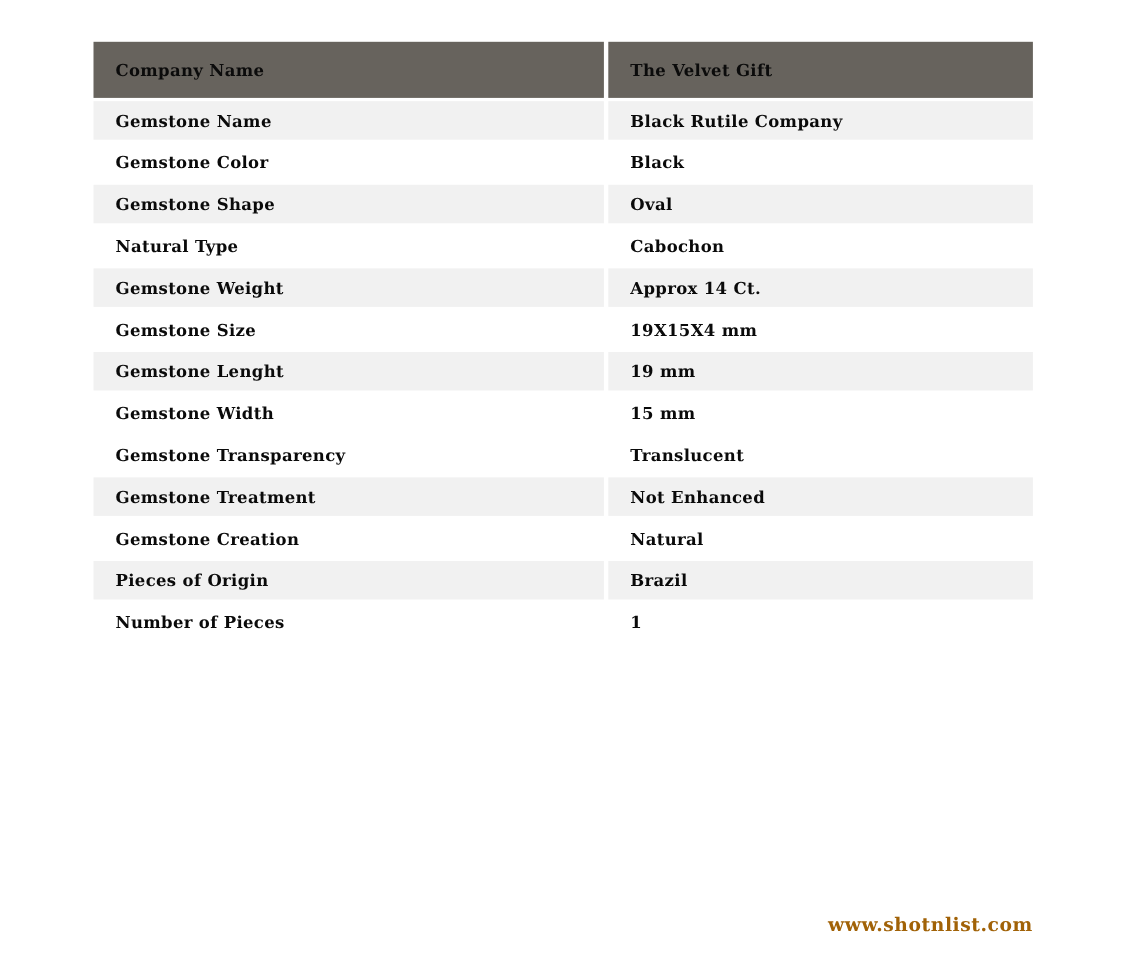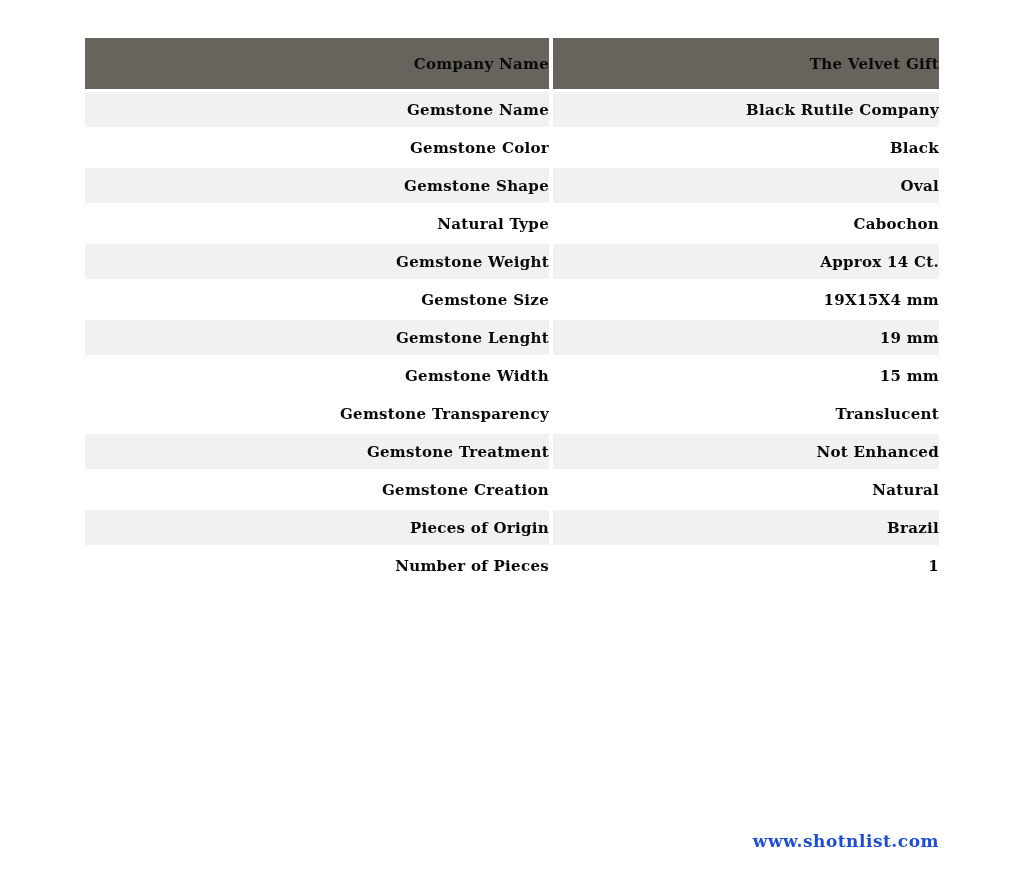--- a/index.html
+++ b/index.html
@@ -17,21 +17,21 @@
     left: 81px;
     top: 35px;
   }
   table.spec-table {
     border-collapse: separate;
     border-spacing: 4px 3px;
     background: #ffffff;
   }
   table.spec-table td, table.spec-table th {
     vertical-align: middle;
-    text-align: right;
+    text-align: left;
     padding: 0 0 0 20px;
     font-size: 15px;
     font-weight: bold;
     letter-spacing: 0.02em;
     color: #0a0a0a;
     white-space: nowrap;
   }
   th.label-col, td.label-col { width: 444px; min-width: 444px; }
   th.value-col, td.value-col { width: 366px; min-width: 366px; }
   tr.header-row th {
@@ -41,21 +41,21 @@
   }
   tr.data-row td { height: 35px; background: #ffffff; }
   tr.data-row.alt td { background: #f1f1f1; }
   .watermark {
     position: absolute;
     top: 831px;
     right: 85px;
     font-size: 17px;
     font-weight: bold;
     letter-spacing: 0.03em;
-    color: #1d4ed8;
+    color: #a16207;
   }
 </style>
 </head>
 <body>
 
 <div class="table-wrap">
   <table class="spec-table">
     <tbody>
       <tr class="header-row">
         <th class="label-col">Company Name</th>

